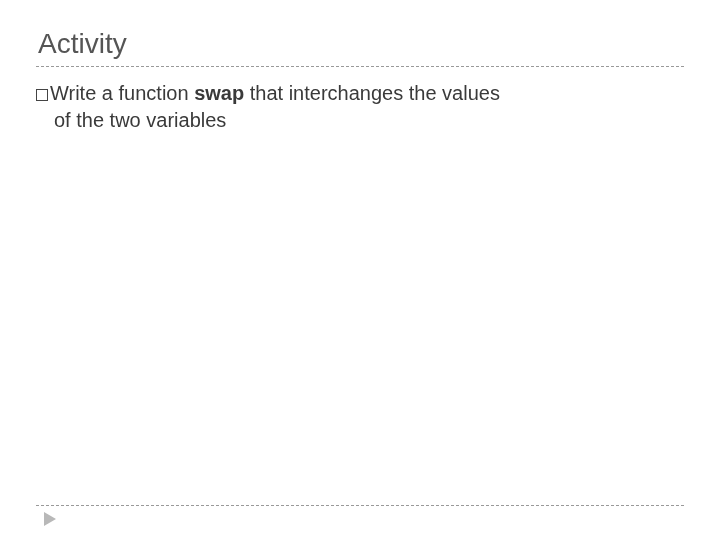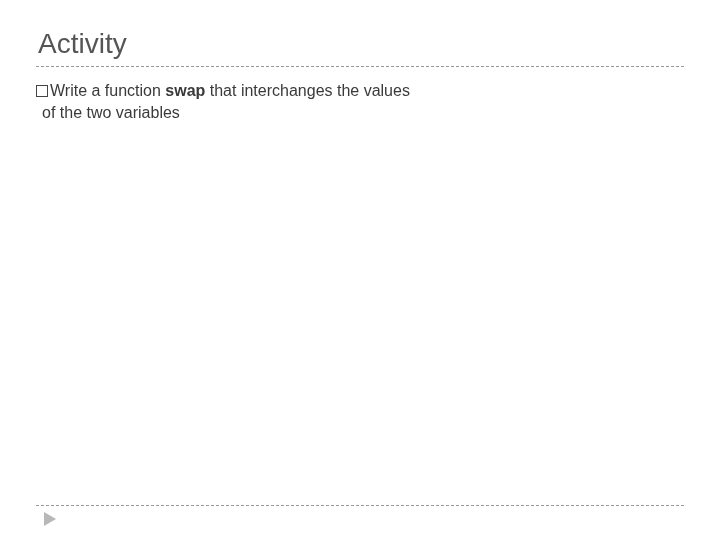--- a/index.html
+++ b/index.html
@@ -23,41 +23,41 @@
     color: #555;
     margin: 0 0 6px 2px;
     font-weight: 400;
   }
   .hr-dash {
     border: none;
     border-top: 1px dashed #999;
     margin: 0 0 14px 0;
   }
   .content {
-    font-size: 16px;
+    font-size: 20px;
     line-height: 1.25;
     color: #3a3a3a;
   }
   .item {
     margin: 0 0 2px 0;
   }
   .bullet {
     display: inline-block;
     width: 12px;
     height: 12px;
     border: 1.5px solid #444;
     box-sizing: border-box;
     margin-right: 2px;
     vertical-align: -1px;
   }
   .bold {
     font-weight: 700;
   }
   .continuation {
-    margin-left: 6px;
+    margin-left: 18px;
   }
   .footer-line {
     position: absolute;
     left: 36px;
     right: 36px;
     bottom: 34px;
     border-top: 1px dashed #999;
   }
   .play-icon {
     position: absolute;

